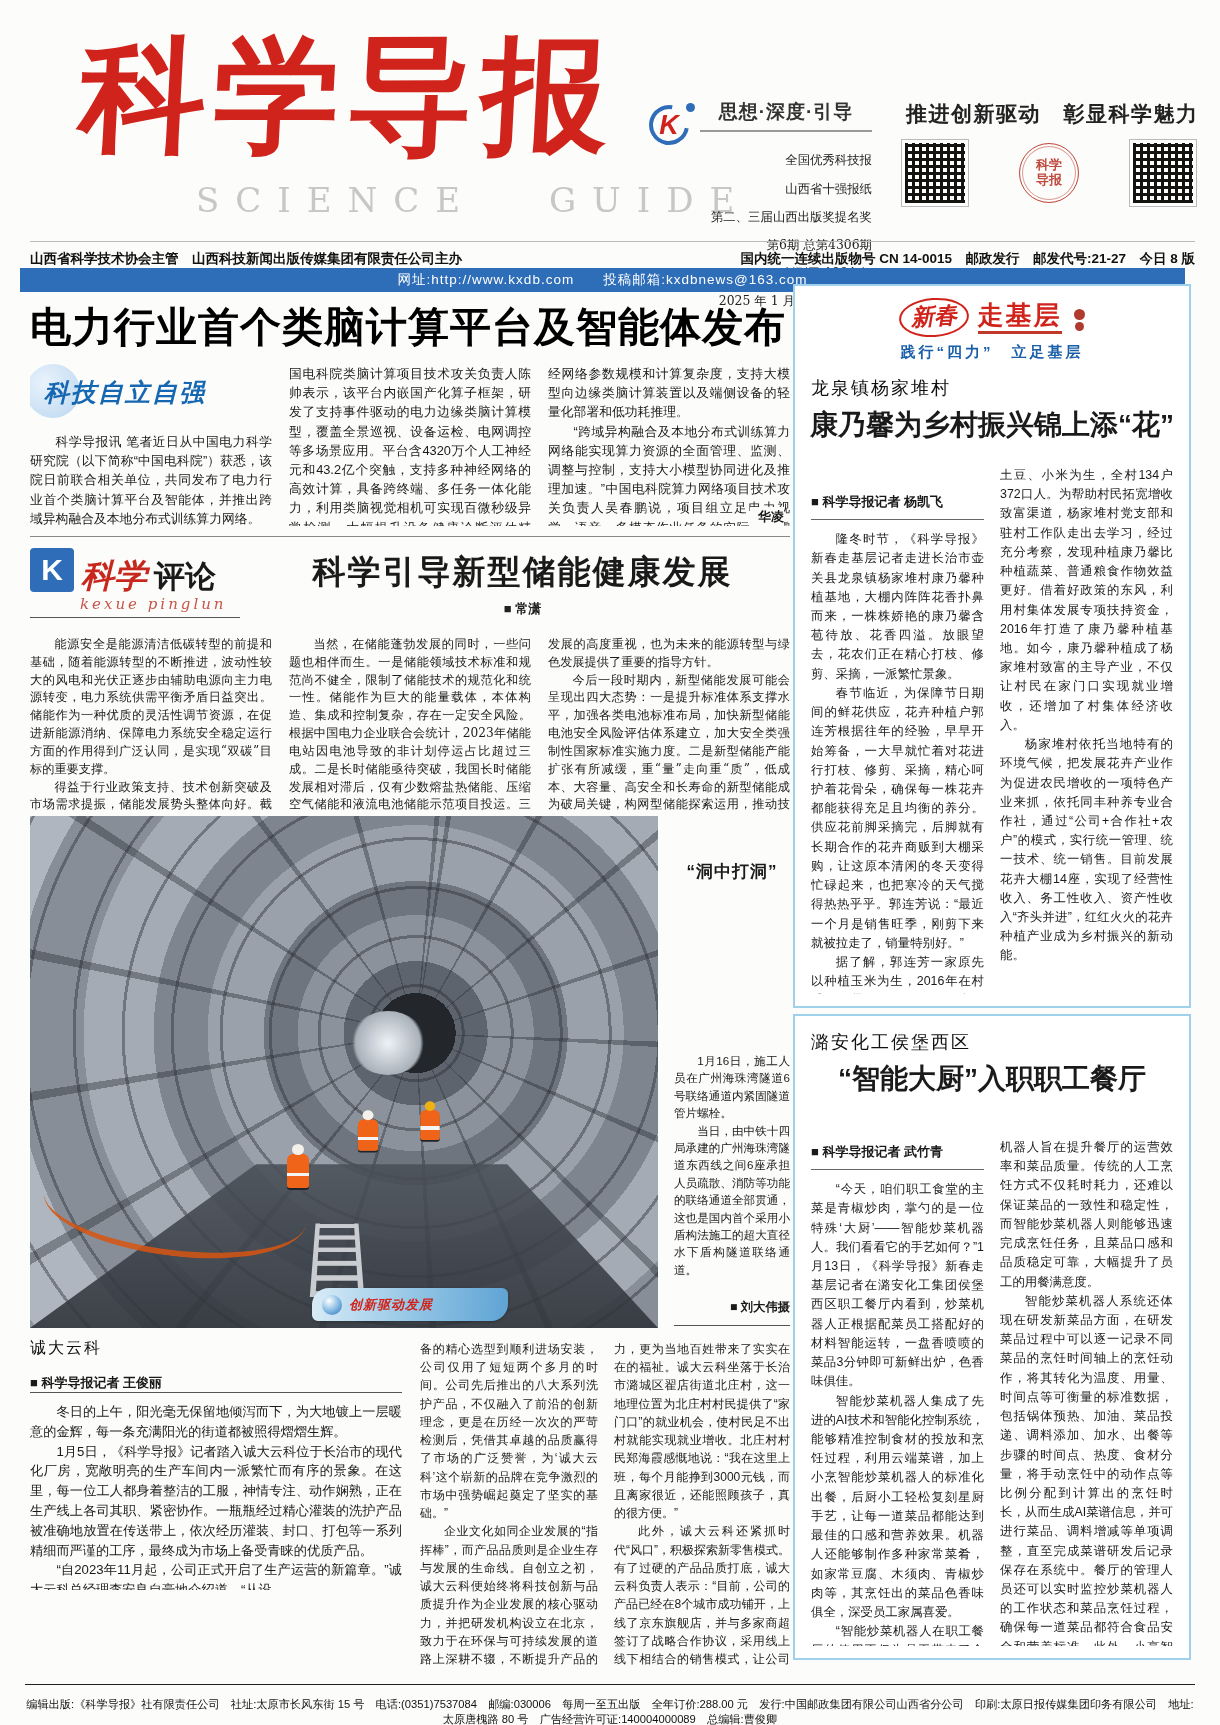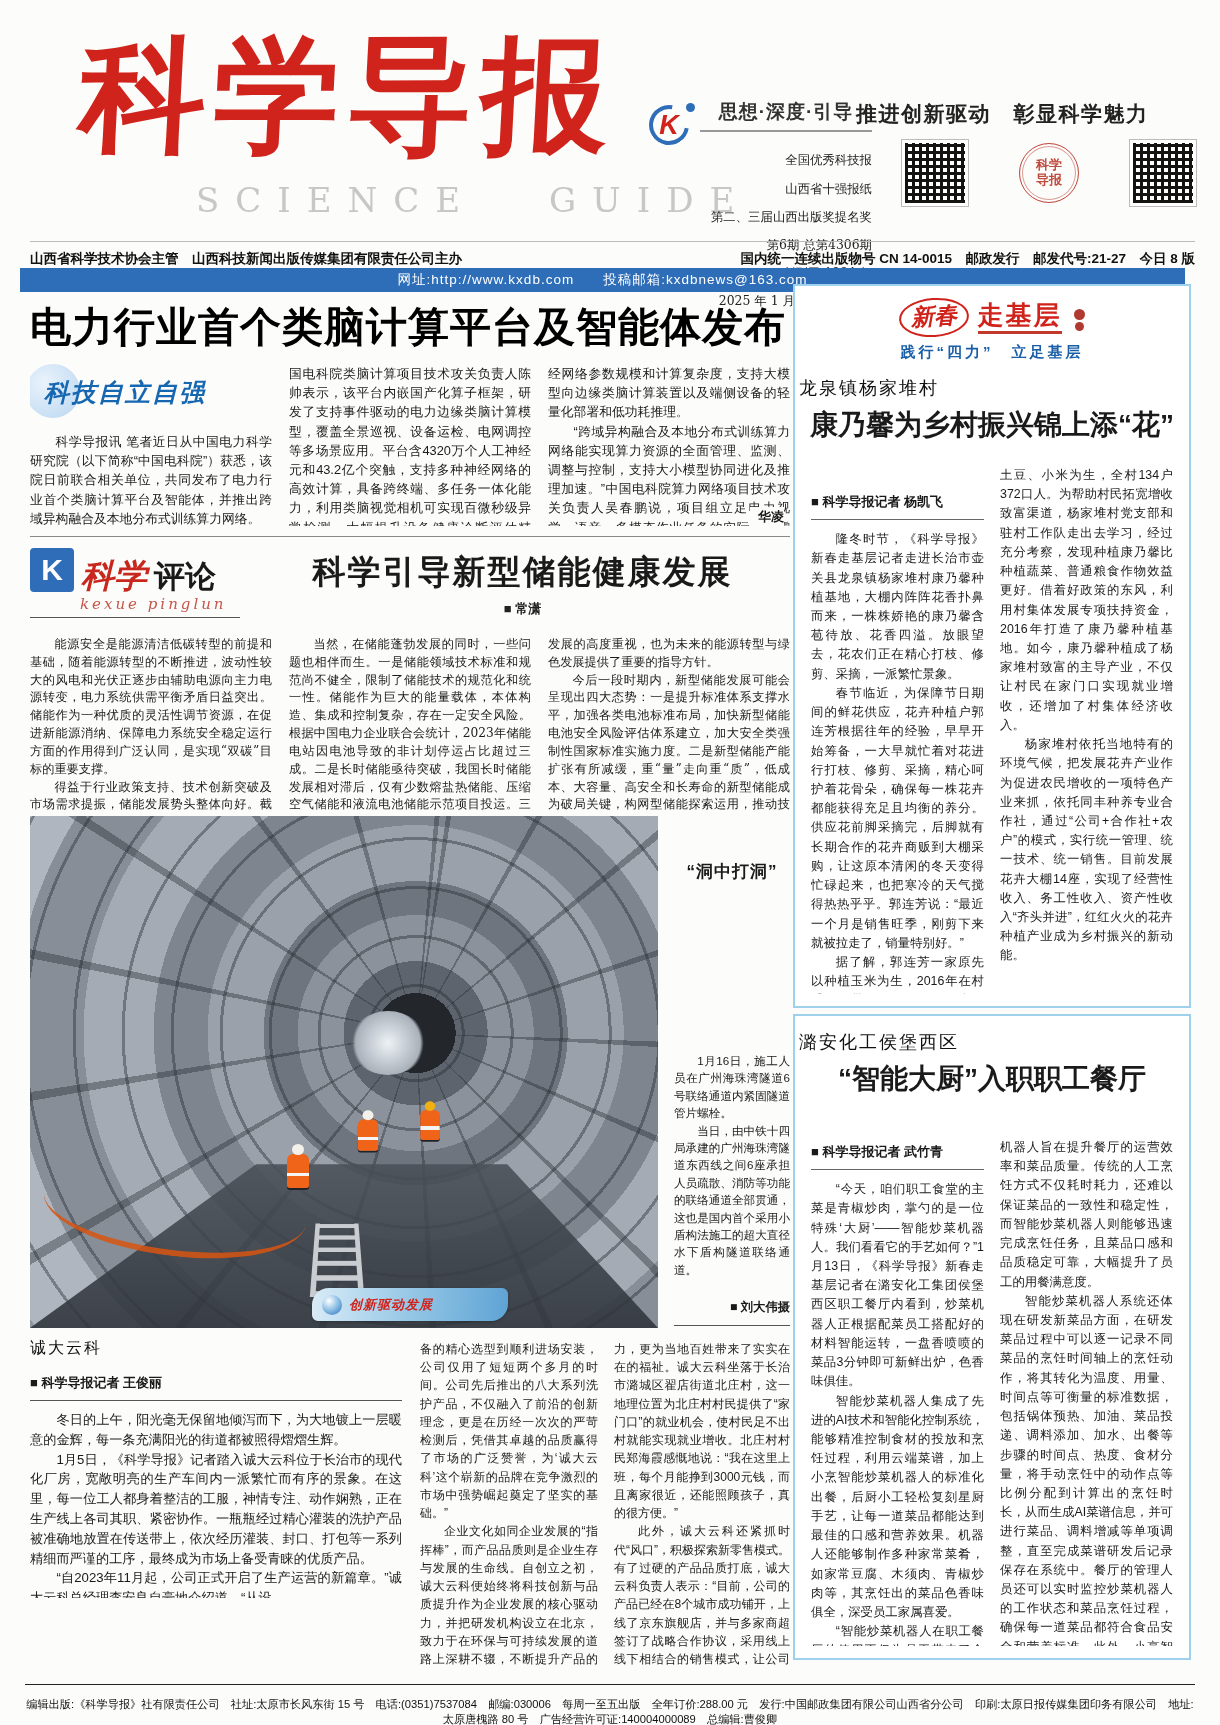--- a/index.html
+++ b/index.html
@@ -14,21 +14,21 @@
   .mh-logo{position:absolute;left:646px;top:102px;width:46px;height:46px;}
   .mh-logo-ring{position:absolute;inset:3px;border:4px solid #2f6db8;border-radius:50%;
                 border-right-color:transparent;transform:rotate(-35deg);}
   .mh-logo-k{position:absolute;inset:0;display:flex;align-items:center;justify-content:center;
              color:#d0231b;font-weight:900;font-style:italic;font-size:27px;}
   .mh-logo-dot{position:absolute;right:-3px;top:1px;width:9px;height:9px;border-radius:50%;background:#2f6db8;}
   .mh-tagline{position:absolute;left:700px;top:99px;width:172px;text-align:center;font-size:19px;
               font-weight:700;color:#333;border-bottom:2px solid #999;padding-bottom:5px;letter-spacing:1px;}
   .mh-honors{position:absolute;left:632px;top:140px;width:240px;text-align:right;font-size:12.4px;
              line-height:15.8px;color:#222;font-family:"DejaVu Serif",serif;}
-  .mh-slogan{position:absolute;left:856px;top:100px;width:300px;font-size:21px;font-weight:700;
+  .mh-slogan{position:absolute;left:906px;top:100px;width:300px;font-size:21px;font-weight:700;
              color:#222;letter-spacing:1.5px;white-space:nowrap;}
   .mh-qrs{position:absolute;left:902px;top:140px;width:294px;display:flex;justify-content:space-between;align-items:center;}
   .qr{width:60px;height:60px;border:3px solid #fff;outline:1px solid #bbb;background-color:#fff;
       background-image:repeating-linear-gradient(0deg,#15130f 0 3px,transparent 3px 7px),
                        repeating-linear-gradient(90deg,#15130f 0 3px,#fff 3px 7px);}
   .seal{width:58px;height:58px;border:1.5px solid #bf4a3e;border-radius:50%;display:flex;
         align-items:center;justify-content:center;box-shadow:inset 0 0 0 2px #fff,inset 0 0 0 3px rgba(191,74,62,.55);}
   .seal-inner{color:#bf4a3e;font-size:13px;line-height:1.15;width:30px;text-align:center;
               font-weight:700;font-family:"DejaVu Serif",serif;}
 
@@ -112,39 +112,39 @@
     gap:7px;padding:0 10px;box-shadow:0 1px 3px rgba(0,0,0,.25);}
   .innov-orb{width:20px;height:20px;border-radius:50%;
              background:radial-gradient(circle at 35% 30%,#ffffff,#7db5e0 55%,#2f6db8);}
   .innov-text{font-size:13px;font-weight:900;font-style:italic;color:#d0231b;letter-spacing:1px;white-space:nowrap;}
 
   
   .bottom-art{position:absolute;top:1040px;left:0;width:760px;height:330px;}
   .ba-col1{position:absolute;left:0;top:0;width:372px;height:330px;overflow:hidden;}
   .ba-kicker{font-size:16px;letter-spacing:2px;color:#111;}
   .ba-headline{font-size:31px;font-weight:900;letter-spacing:2px;margin-top:5px;white-space:nowrap;}
-  .ba-byline{margin-top:15px;font-size:13px;font-weight:700;border-bottom:1px solid #555;padding-bottom:8px;}
+  .ba-byline{margin-top:15px;font-size:13px;font-weight:700;border-bottom:1px solid #555;padding-bottom:0;}
   .ba-text{margin-top:9px;height:188px;overflow:hidden;font-size:13.2px;line-height:1.5;}
   .ba-col2{position:absolute;left:390px;top:2px;width:178px;height:326px;overflow:hidden;font-size:12px;line-height:1.52;}
   .ba-col3{position:absolute;left:584px;top:2px;width:176px;height:326px;overflow:hidden;font-size:12px;line-height:1.52;}
 
   
   .rail{position:absolute;left:793px;top:284px;width:402px;}
   .rbox{position:absolute;left:0;width:398px;border:2px solid #9fd0ec;background:#fff;box-sizing:border-box;}
   .box1{top:0;height:724px;}
   .box2{top:730px;height:646px;}
   .sb-line{text-align:center;margin-top:12px;white-space:nowrap;}
   .sb-oval{display:inline-block;color:#d0231b;font-weight:900;font-style:italic;font-size:23px;
            border:2px solid #d0231b;border-radius:50%;padding:1px 10px 3px;transform:rotate(-4deg);}
   .sb-rest{color:#d0231b;font-weight:900;font-size:26px;letter-spacing:2px;border-bottom:3px solid #c0392b;
            padding-bottom:1px;margin-left:4px;}
   .sb-person{display:inline-block;width:11px;height:11px;border-radius:50%;background:#b03a30;
              box-shadow:0 12px 0 -1px #b03a30;margin:0 0 10px 8px;vertical-align:middle;}
   .sb-sub{text-align:center;color:#1a5fa8;font-weight:800;font-size:15px;margin-top:6px;letter-spacing:3px;}
-  .box-kicker{margin:14px 4px 0;font-size:18px;letter-spacing:2px;color:#111;}
+  .box-kicker{margin:14px 16px 0;font-size:18px;letter-spacing:2px;color:#111;}
   .box-headline{margin:6px 12px 0;font-size:28px;font-weight:900;white-space:nowrap;text-align:center;}
   .box-cols{position:absolute;left:16px;right:16px;bottom:12px;display:flex;gap:16px;overflow:hidden;
             font-size:12.4px;line-height:1.55;}
   .box1 .box-cols{top:180px;}
   .box2 .box-cols{top:122px;}
   .box-colw{width:175px;overflow:hidden;}
   .box-byline{font-size:13px;font-weight:700;border-bottom:1px solid #666;padding-bottom:7px;margin:26px 0 10px;}
   .box2 .box-byline{margin-top:4px;}
 
   

